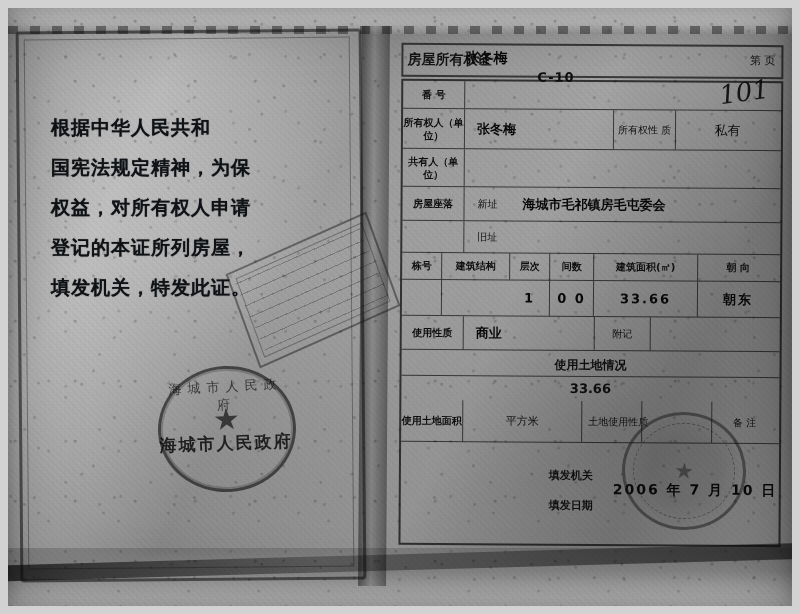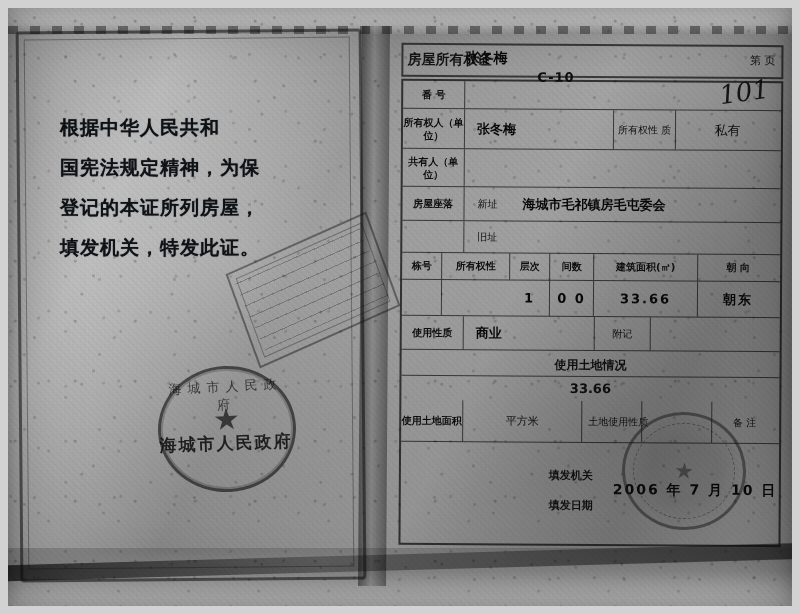--- a/index.html
+++ b/index.html
@@ -51,21 +51,21 @@
   
   .spine{position:absolute;left:352px;top:18px;width:28px;height:560px;
     background:linear-gradient(90deg,rgba(0,0,0,.45),rgba(0,0,0,.10) 45%,rgba(0,0,0,.38));
     transform:rotate(.4deg);filter:blur(.6px);}
   .left-border{position:absolute;left:10px;top:22px;width:340px;height:545px;
     border:3px solid rgba(20,20,20,.55);border-radius:4px;transform:rotate(-.5deg);filter:blur(.4px);}
   .left-border2{position:absolute;left:18px;top:30px;width:324px;height:528px;
     border:1px solid rgba(20,20,20,.35);transform:rotate(-.5deg);}
 
   
-  .left-text{position:absolute;left:52px;top:100px;width:262px;
+  .left-text{position:absolute;left:43px;top:100px;width:262px;
     color:#14181c;font-size:19px;line-height:40px;letter-spacing:1px;font-weight:bold;
     font-family:Liberation Sans, sans-serif;
     text-shadow:0 0 1px rgba(0,0,0,.6);}
   .left-text p{margin:0;}
 
   
   .seal{position:absolute;left:150px;top:358px;width:132px;height:120px;border-radius:50%;
     border:3px solid rgba(25,25,25,.75);
     box-shadow:inset 0 0 0 2px rgba(25,25,25,.25);
     transform:rotate(-3deg);opacity:.85;}
@@ -149,20 +149,21 @@
     <div class="edge-top"></div>
     <div class="edge-bottom"></div>
     <div class="spine"></div>
 
     <div class="left-border"></div>
     <div class="left-border2"></div>
 
     <div class="left-text">
       <p>根据中华人民共和</p>
       <p>国宪法规定精神，为保</p>
+      <p>权益，对所有权人申请</p>
       <p>登记的本证所列房屋，</p>
       <p>填发机关，特发此证。</p>
     </div>
 
     <div class="seal">
       <span class="star">★</span>
     </div>
     <div class="seal-arc">海城市人民政府</div>
     <div class="seal-text">海城市人民政府</div>
 
@@ -201,21 +202,21 @@
           <div class="cellval" style="left:108px">海城市毛祁镇房毛屯委会</div>
         </div>
         <div class="row" style="height:32px">
           <div class="cellname"></div>
           <div class="subcol" style="left:62px;width:46px;border-left:none">旧址</div>
           <div class="cellval" style="left:108px"></div>
         </div>
 
         <div class="thead">
           <div class="thc" style="left:0;width:40px">栋号</div>
-          <div class="thc" style="left:40px;width:68px">所有权性</div>
+          <div class="thc" style="left:40px;width:68px">建筑结构</div>
           <div class="thc" style="left:108px;width:40px">层次</div>
           <div class="thc" style="left:148px;width:44px">间数</div>
           <div class="thc" style="left:192px;width:104px">建筑面积(㎡)</div>
           <div class="thc" style="left:296px;width:80px;border-right:none">朝 向</div>
         </div>
 
         <div class="row" style="height:36px">
           <div class="tdc" style="left:0;width:40px"></div>
           <div class="tdc" style="left:108px;width:40px">1</div>
           <div class="tdc" style="left:148px;width:44px">0 0</div>

